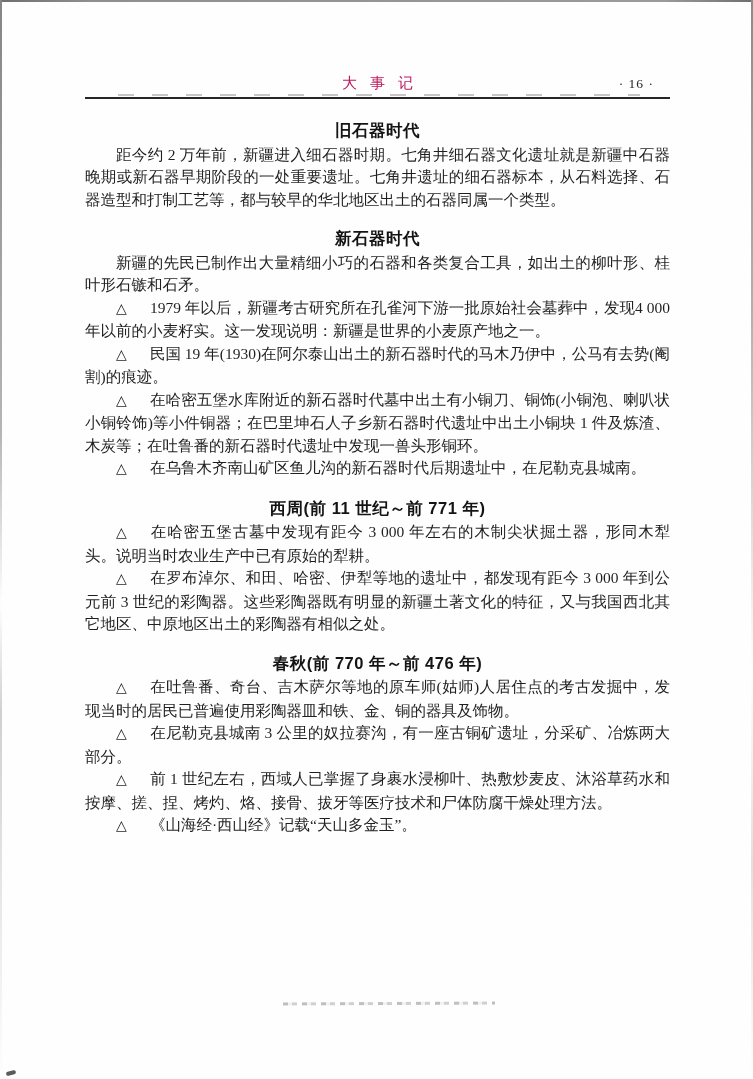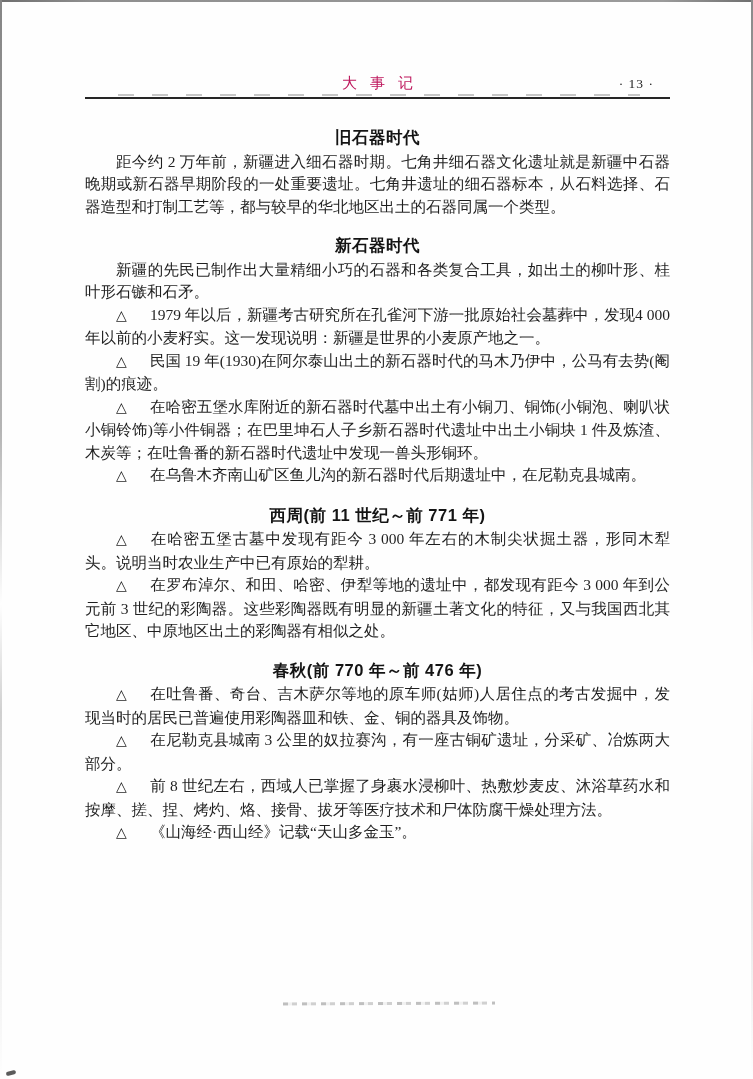--- a/index.html
+++ b/index.html
@@ -31,21 +31,21 @@
     background:repeating-linear-gradient(90deg, rgba(70,70,70,.55) 0 16px, transparent 16px 34px);
     opacity:.55; }
 
   
   .textbody { position:absolute; top:110px; left:85px; width:585px;
     font-size:15.5px; line-height:22.5px; text-align:justify; }
   .section-heading { margin:16px 0 2px; text-align:center;
     font-family:"Liberation Sans","DejaVu Sans",sans-serif;
     font-weight:bold; font-size:16.5px; line-height:22.5px;
     color:#141414; letter-spacing:.5px; }
-  section:first-child .section-heading { margin-top:16px; }
+  section:first-child .section-heading { margin-top:9px; }
   .textbody p { margin:0; text-indent:2em; }
   .marker { margin-right:1.65em; font-size:14px; }
 
   
   .smudge { position:absolute; top:1002px; left:283px; width:212px; height:3px;
     background:repeating-linear-gradient(90deg,
       rgba(105,105,105,.42) 0 5px, rgba(165,165,165,.14) 5px 9px,
       rgba(120,120,120,.34) 9px 14px, rgba(200,200,200,0) 14px 19px);
     filter:blur(.5px); transform:rotate(-.25deg); }
 </style>
@@ -54,21 +54,21 @@
 
 <div class="page">
 
   <div class="edge-top"></div>
   <div class="edge-left"></div>
   <div class="edge-right"></div>
   <div class="speck"></div>
 
   <div class="runhead">
     <div class="runhead-title">大 事 记</div>
-    <div class="page-number">· 13 ·</div>
+    <div class="page-number">· 16 ·</div>
   </div>
   <div class="head-rule-dashes"></div>
   <div class="head-rule"></div>
 
   <div class="textbody">
 
     <section>
       <h2 class="section-heading">旧石器时代</h2>
       <p>距今约 2 万年前，新疆进入细石器时期。七角井细石器文化遗址就是新疆中石器晚期或新石器早期阶段的一处重要遗址。七角井遗址的细石器标本，从石料选择、石器造型和打制工艺等，都与较早的华北地区出土的石器同属一个类型。</p>
     </section>
@@ -86,21 +86,21 @@
     <section>
       <h2 class="section-heading">西周(前 11 世纪～前 771 年)</h2>
       <p><span class="marker">△</span><span>在哈密五堡古墓中发现有距今 3 000 年左右的木制尖状掘土器，形同木犁头。说明当时农业生产中已有原始的犁耕。</span></p>
       <p><span class="marker">△</span><span>在罗布淖尔、和田、哈密、伊犁等地的遗址中，都发现有距今 3 000 年到公元前 3 世纪的彩陶器。这些彩陶器既有明显的新疆土著文化的特征，又与我国西北其它地区、中原地区出土的彩陶器有相似之处。</span></p>
     </section>
 
     <section>
       <h2 class="section-heading">春秋(前 770 年～前 476 年)</h2>
       <p><span class="marker">△</span><span>在吐鲁番、奇台、吉木萨尔等地的原车师(姑师)人居住点的考古发掘中，发现当时的居民已普遍使用彩陶器皿和铁、金、铜的器具及饰物。</span></p>
       <p><span class="marker">△</span><span>在尼勒克县城南 3 公里的奴拉赛沟，有一座古铜矿遗址，分采矿、冶炼两大部分。</span></p>
-      <p><span class="marker">△</span><span>前 8 世纪左右，西域人已掌握了身裹水浸柳叶、热敷炒麦皮、沐浴草药水和按摩、搓、捏、烤灼、烙、接骨、拔牙等医疗技术和尸体防腐干燥处理方法。</span></p>
+      <p><span class="marker">△</span><span>前 1 世纪左右，西域人已掌握了身裹水浸柳叶、热敷炒麦皮、沐浴草药水和按摩、搓、捏、烤灼、烙、接骨、拔牙等医疗技术和尸体防腐干燥处理方法。</span></p>
       <p><span class="marker">△</span><span>《山海经·西山经》记载“天山多金玉”。</span></p>
     </section>
 
   </div>
 
   <div class="smudge"></div>
 
 </div>
 
 </body></html>

